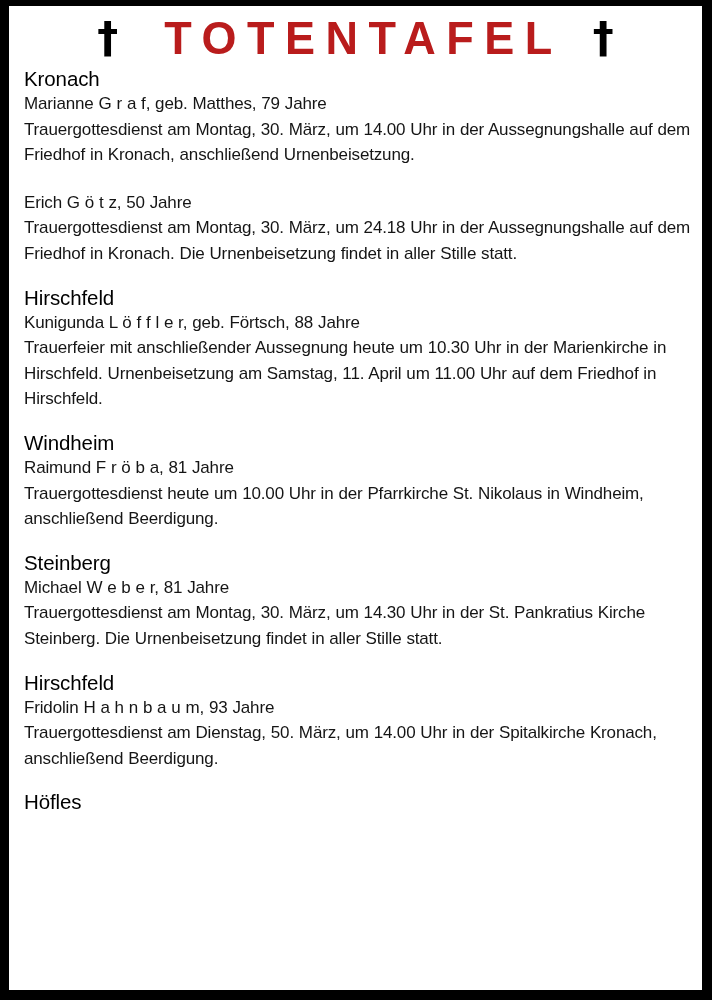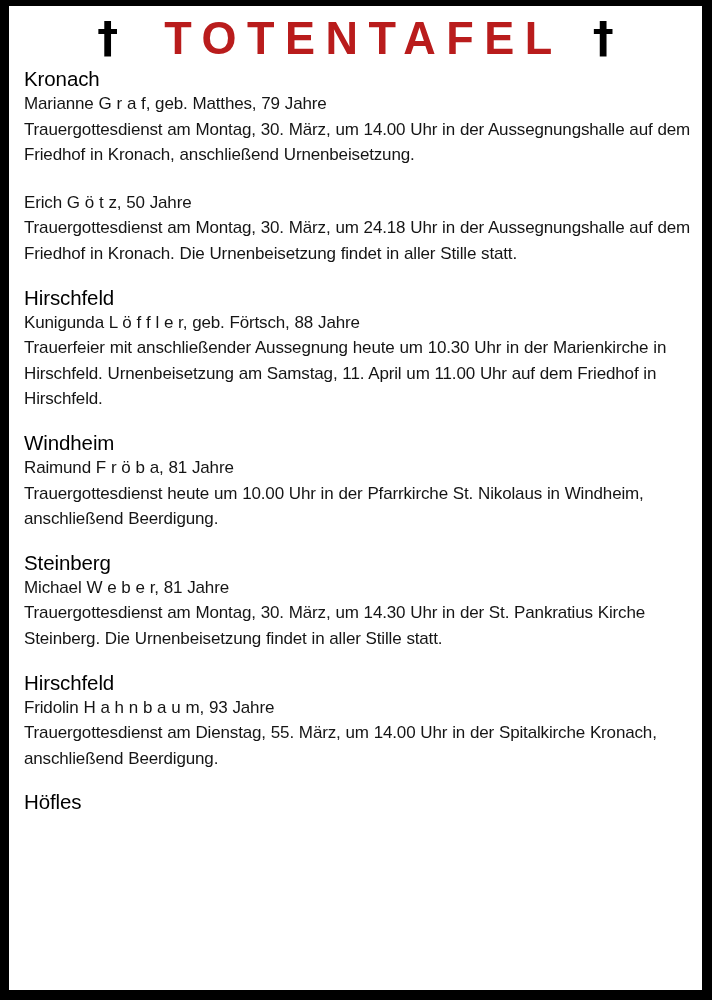--- a/index.html
+++ b/index.html
@@ -138,21 +138,21 @@
           <div class="place">Steinberg</div>
           <div class="entry">
             <div class="entry-name">Michael  W e b e r,  81 Jahre</div>
             <div class="entry-detail">Trauergottesdienst am Montag, 30. März, um 14.30 Uhr in der St. Pankratius Kirche Steinberg. Die Urnenbeisetzung findet in aller Stille statt.</div>
           </div>
         </div>
         <div class="section">
           <div class="place">Hirschfeld</div>
           <div class="entry">
             <div class="entry-name">Fridolin  H a h n b a u m,  93 Jahre</div>
-            <div class="entry-detail">Trauergottesdienst am Dienstag, 55. März, um 14.00 Uhr in der Spitalkirche Kronach, anschließend Beerdigung.</div>
+            <div class="entry-detail">Trauergottesdienst am Dienstag, 50. März, um 14.00 Uhr in der Spitalkirche Kronach, anschließend Beerdigung.</div>
           </div>
         </div>
         <div class="section">
           <div class="place">Höfles</div>
           <div class="entry">
           </div>
         </div>
       </div>
 
   </div>

